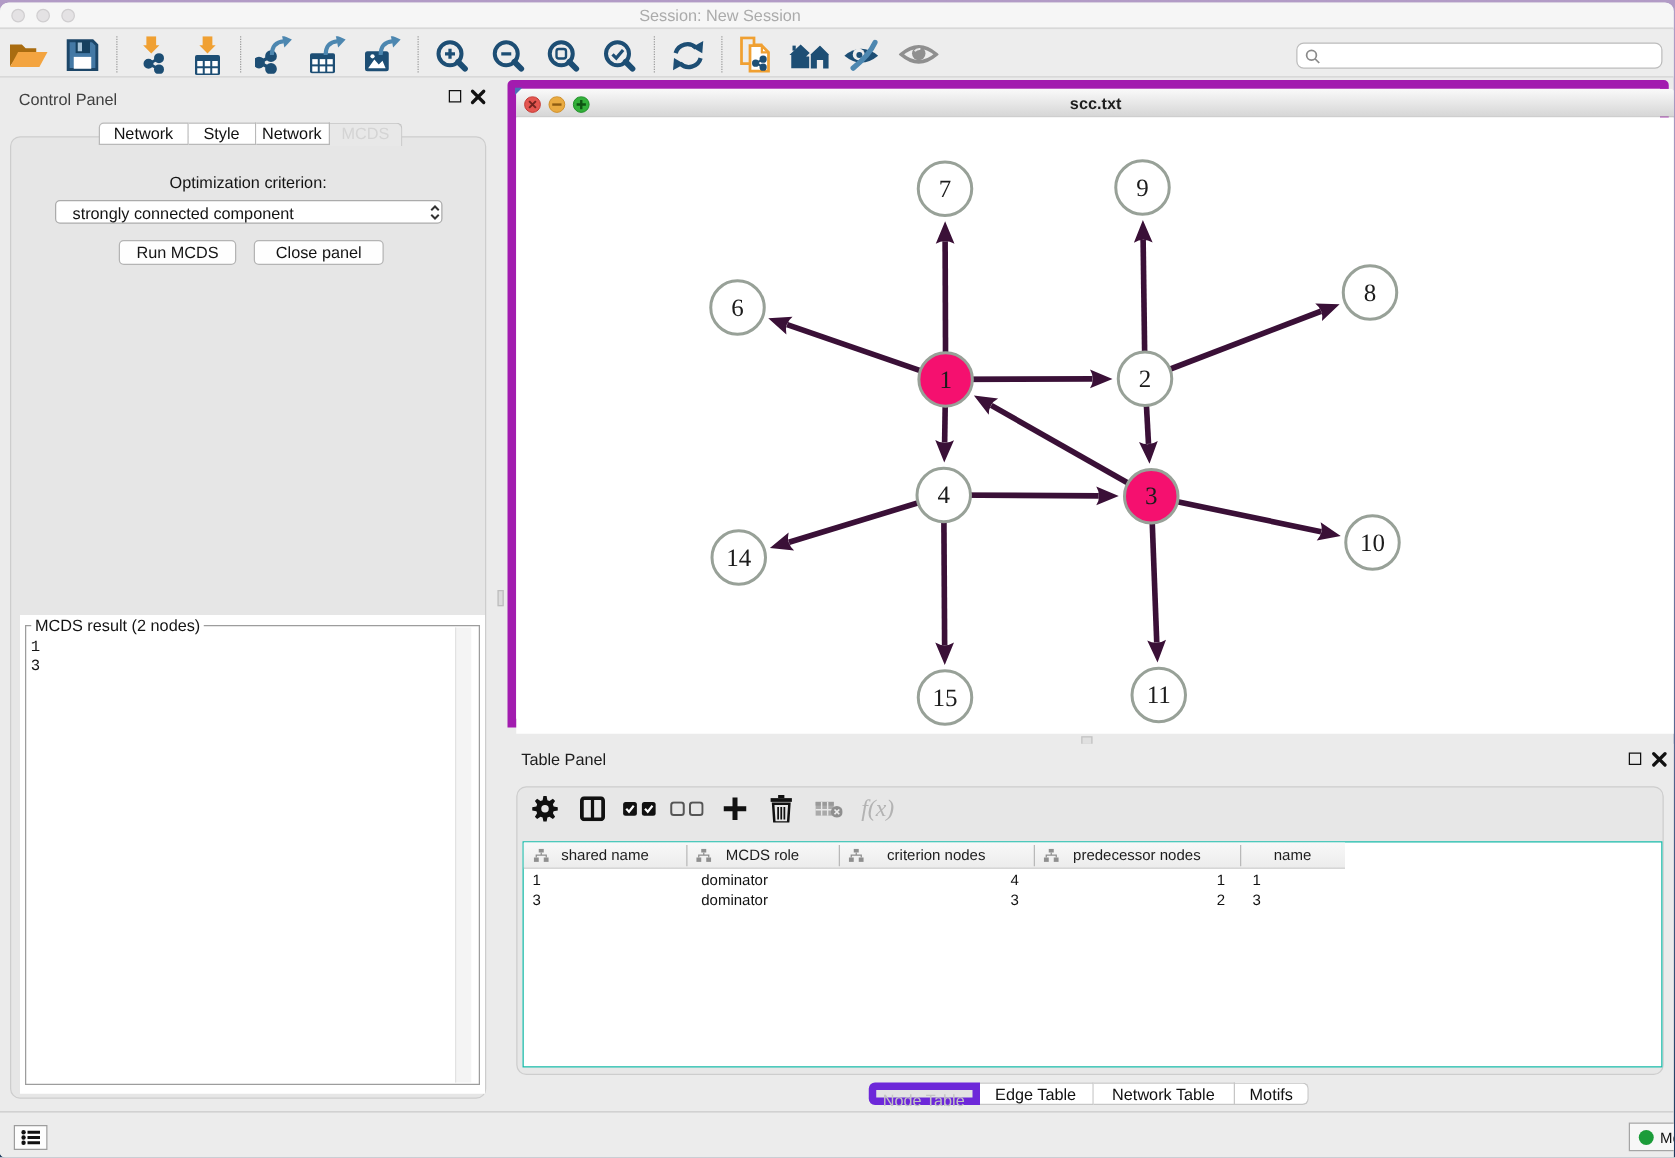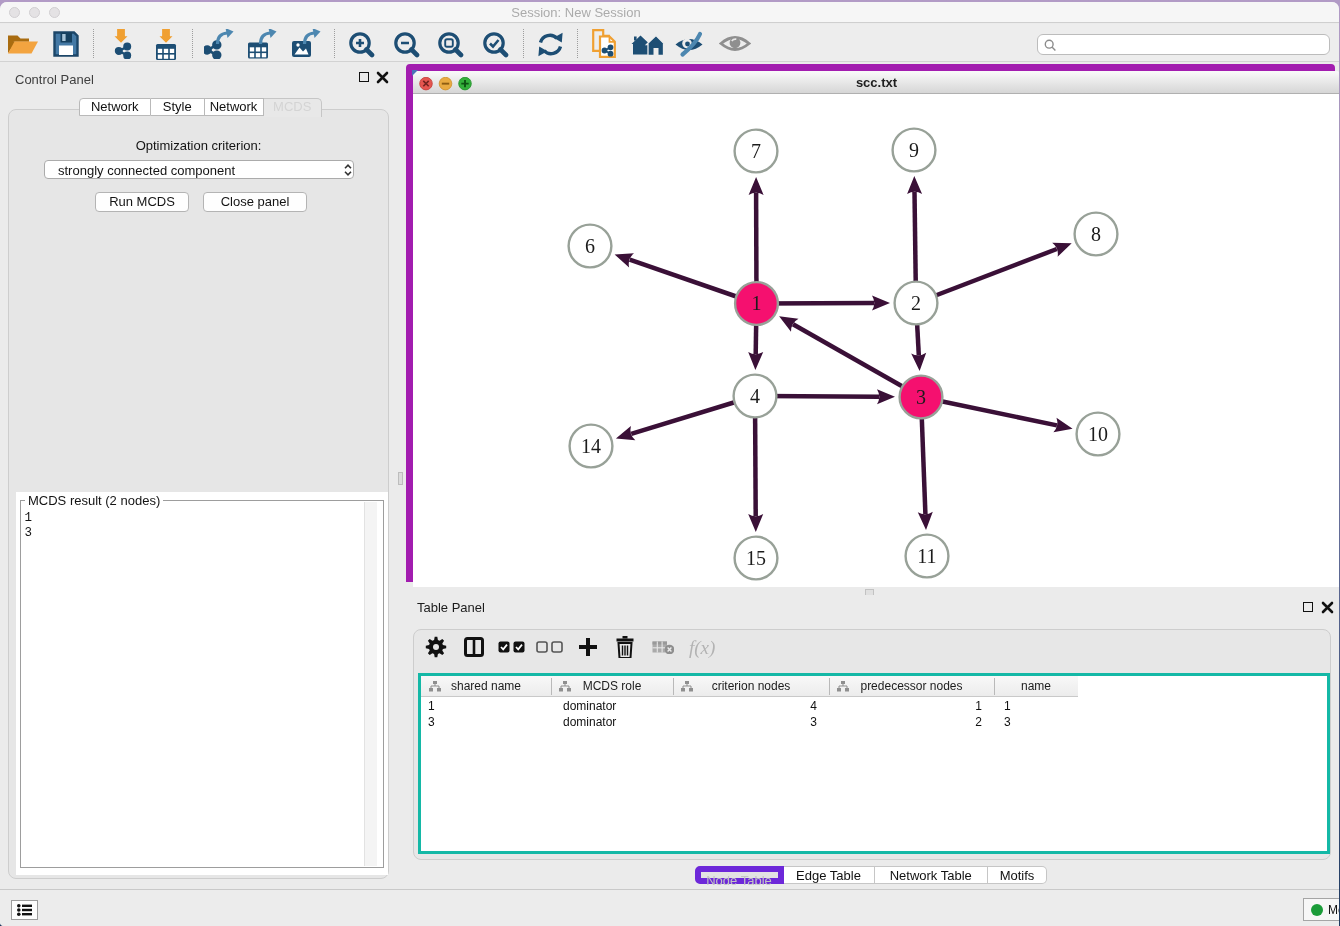--- a/index.html
+++ b/index.html
@@ -303,21 +303,21 @@
         <rect x="0.5" y="1.5" width="14.5" height="11" fill="#aaaaaa"></rect>
         <rect x="0.5" y="1.5" width="14.5" height="3" fill="#999999"></rect>
         <line x1="5.3" y1="1.5" x2="5.3" y2="12.5" stroke="#e7e7e7" stroke-width="1.1"></line>
         <line x1="10.1" y1="1.5" x2="10.1" y2="12.5" stroke="#e7e7e7" stroke-width="1.1"></line>
         <line x1="0.5" y1="7.8" x2="15" y2="7.8" stroke="#e7e7e7" stroke-width="1.1"></line>
         <circle cx="17.5" cy="9.5" r="4.8" fill="#8f8f8f"></circle>
         <path d="M15.6 7.6 l3.8 3.8 M19.4 7.6 l-3.8 3.8" stroke="#ececec" stroke-width="1.4"></path>
       </svg>
     <div class="abs" style="left:283px;top:42px;font-family:'Liberation Serif',serif;font-style:italic;font-size:19px;color:#b3b3b3;">f(x)</div>
 
-    <div class="abs" style="left:12px;top:77.5px;width:912px;height:181.5px;background:#fff;border:3px solid #14b8a6;">
+    <div class="abs" style="left:12px;top:77.5px;width:912px;height:181.5px;background:#fff;border:1px solid #14b8a6;">
       <div class="abs" style="left:0;top:0;width:657px;height:21px;background:linear-gradient(180deg,#f8f8f8,#ececec);border-bottom:1px solid #c9c9c9;font-size:12px;color:#1c1c1c;">
           <svg width="12" height="11" viewBox="0 0 12 11" style="position:absolute;top:5px;left:8px" class="orgi">
             <rect x="4" y="0" width="4" height="3" fill="#8f8f8f"></rect>
             <path d="M6 3 v2 M2 7 v-2 h8 v2" stroke="#8f8f8f" fill="none" stroke-width="1"></path>
             <rect x="0" y="7" width="4" height="3.5" fill="#8f8f8f"></rect>
             <rect x="8" y="7" width="4" height="3.5" fill="#8f8f8f"></rect>
           </svg>
           <div class="abs" style="left:0px;top:3px;width:130px;text-align:center;">shared name</div>
           <div class="abs" style="left:130px;top:2px;height:17px;border-left:1px solid #b9b9b9;"></div>
           <svg width="12" height="11" viewBox="0 0 12 11" style="position:absolute;top:5px;left:138px" class="orgi">

